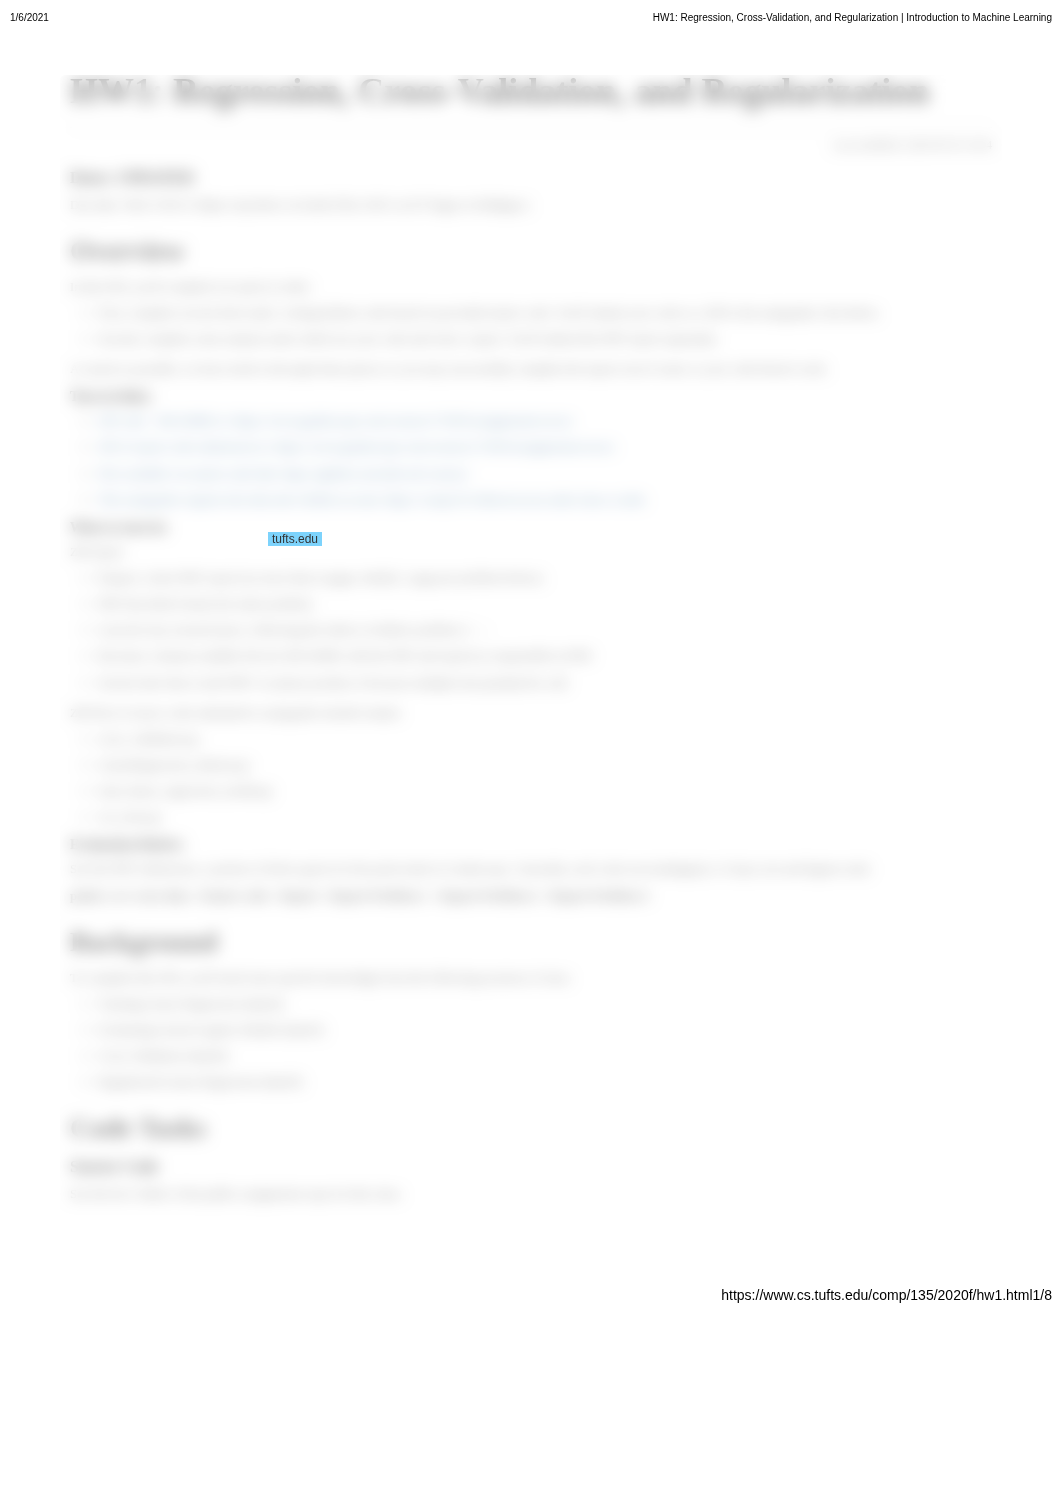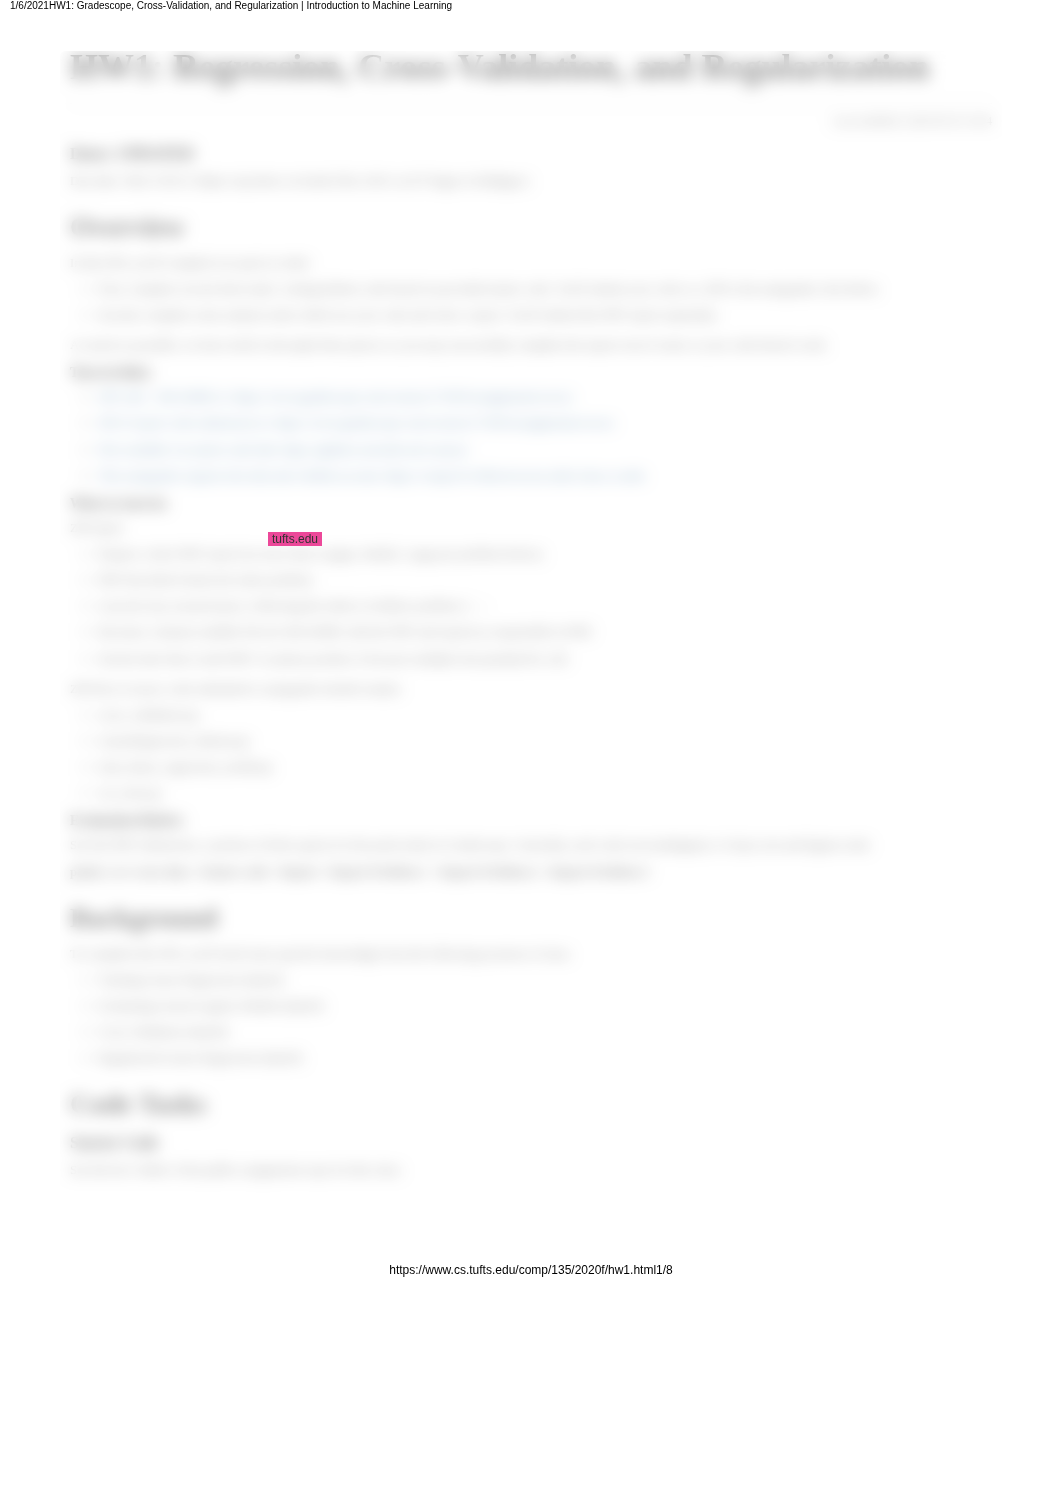--- a/index.html
+++ b/index.html
@@ -4,23 +4,23 @@
 <style>
   * { margin: 0; padding: 0; box-sizing: border-box; }
   body {
     font-family: Georgia, 'Times New Roman', serif;
     background: #fff;
     width: 1062px;
     position: relative;
   }
   .header-bar {
     display: flex;
-    justify-content: flex-start;
+    justify-content: space-between;
     font-size: 10px;
-    padding: 0 10px;
+    padding: 12px 10px;
     font-family: Arial, sans-serif;
   }
   .content {
     padding: 20px 70px 30px 70px;
     position: relative;
   }
   .blur-overlay {
     position: absolute;
     top: 40px;
     left: 60px;
@@ -72,49 +72,49 @@
     margin-bottom: 6px;
   }
   ul, ol {
     margin-left: 28px;
     margin-bottom: 10px;
   }
   a { color: #2a6496; text-decoration: none; }
   strong { font-weight: bold; }
   .footer {
     display: flex;
-    justify-content: center;
-    font-size: 12px;
+    justify-content: flex-end;
+    font-size: 14px;
     padding: 6px 10px;
     font-family: Arial, sans-serif;
     margin-top: 40px;
   }
   .visible-domain {
     position: absolute;
     top: 532px;
     left: 268px;
     z-index: 10;
     font-size: 12px;
     font-family: Arial, sans-serif;
     color: #333;
-    background: #ec4899;
+    background: #7dd3fc;
     padding: 0 4px;
   }
   hr {
     border: none;
     border-top: 1px solid #ddd;
     margin: 8px 0;
   }
 </style>
 </head>
 <body>
 
 <div class="header-bar">
   <span>1/6/2021</span>
-  <span>HW1: Gradescope, Cross-Validation, and Regularization | Introduction to Machine Learning</span>
+  <span>HW1: Regression, Cross-Validation, and Regularization | Introduction to Machine Learning</span>
 </div>
 
 <div class="content">
 
   <div class="blur-overlay"></div>
 
   <h1>HW1: Regression, Cross-Validation, and Regularization</h1>
   <hr>
   <p class="modified">Last modified: 2020-09-29 14:04</p>
 

